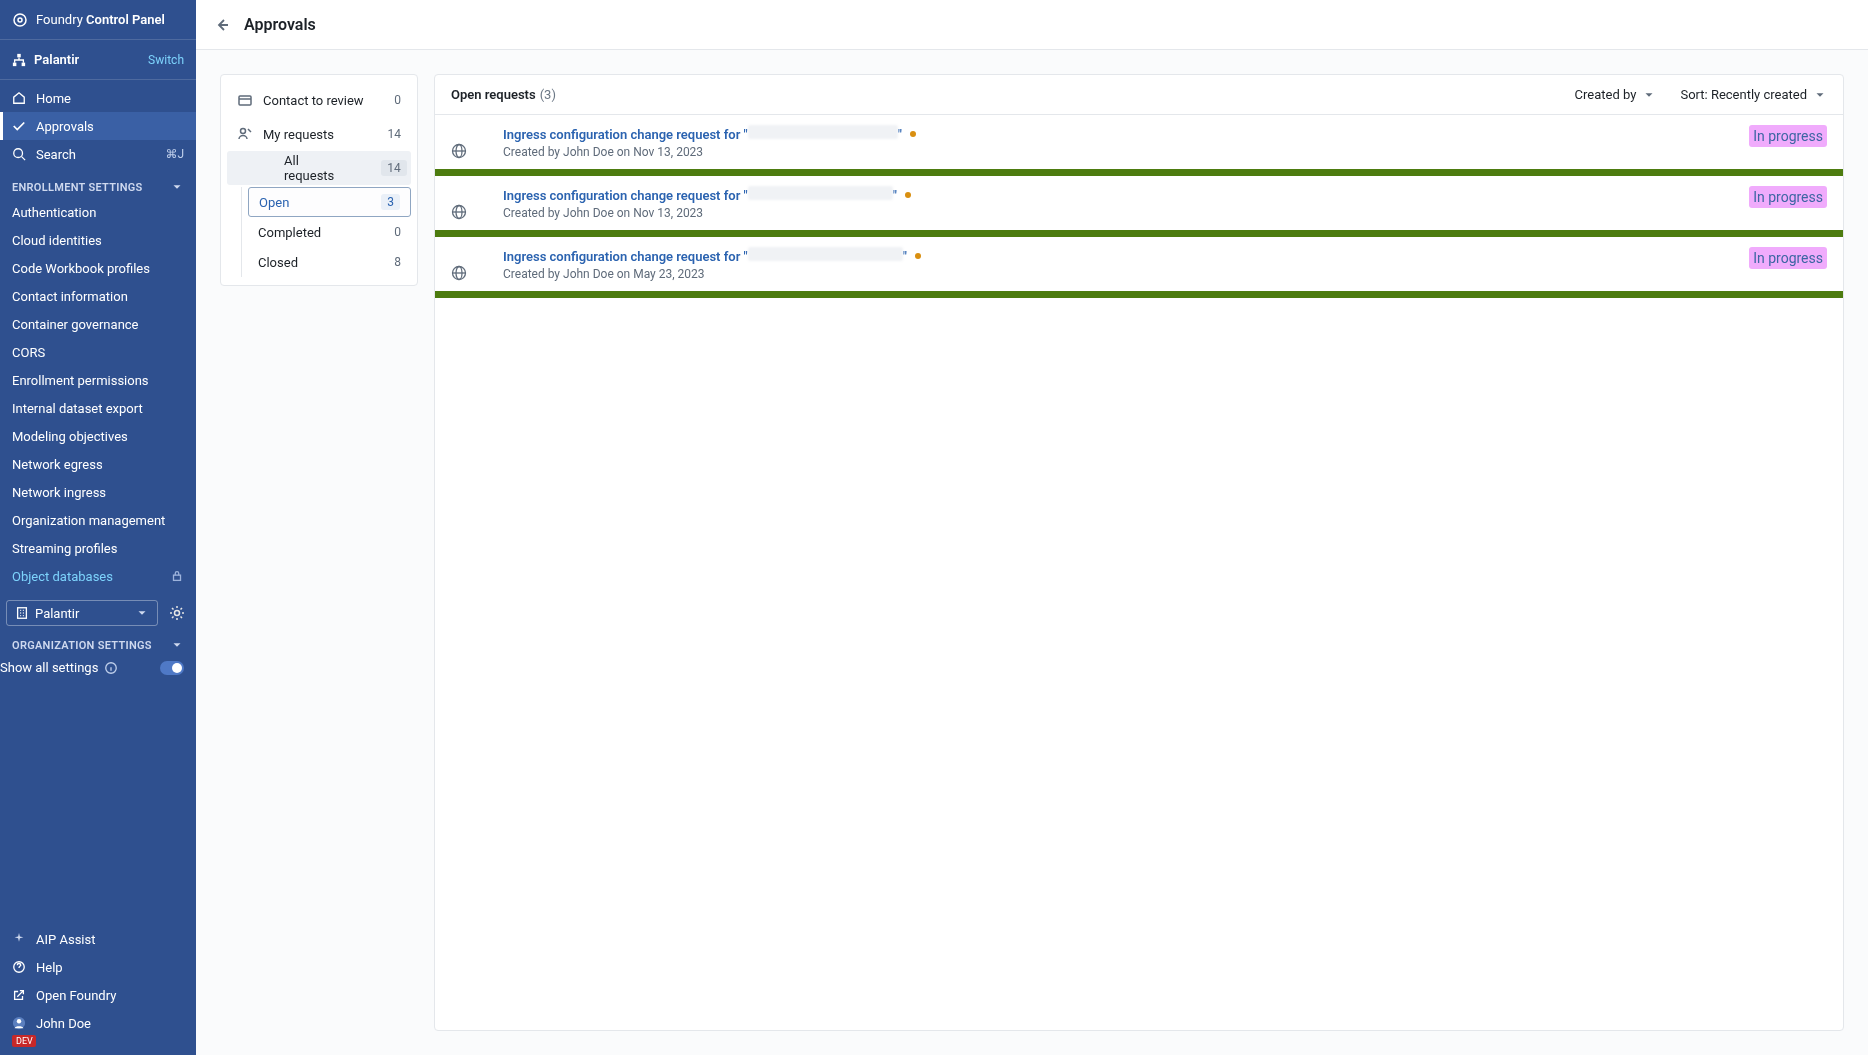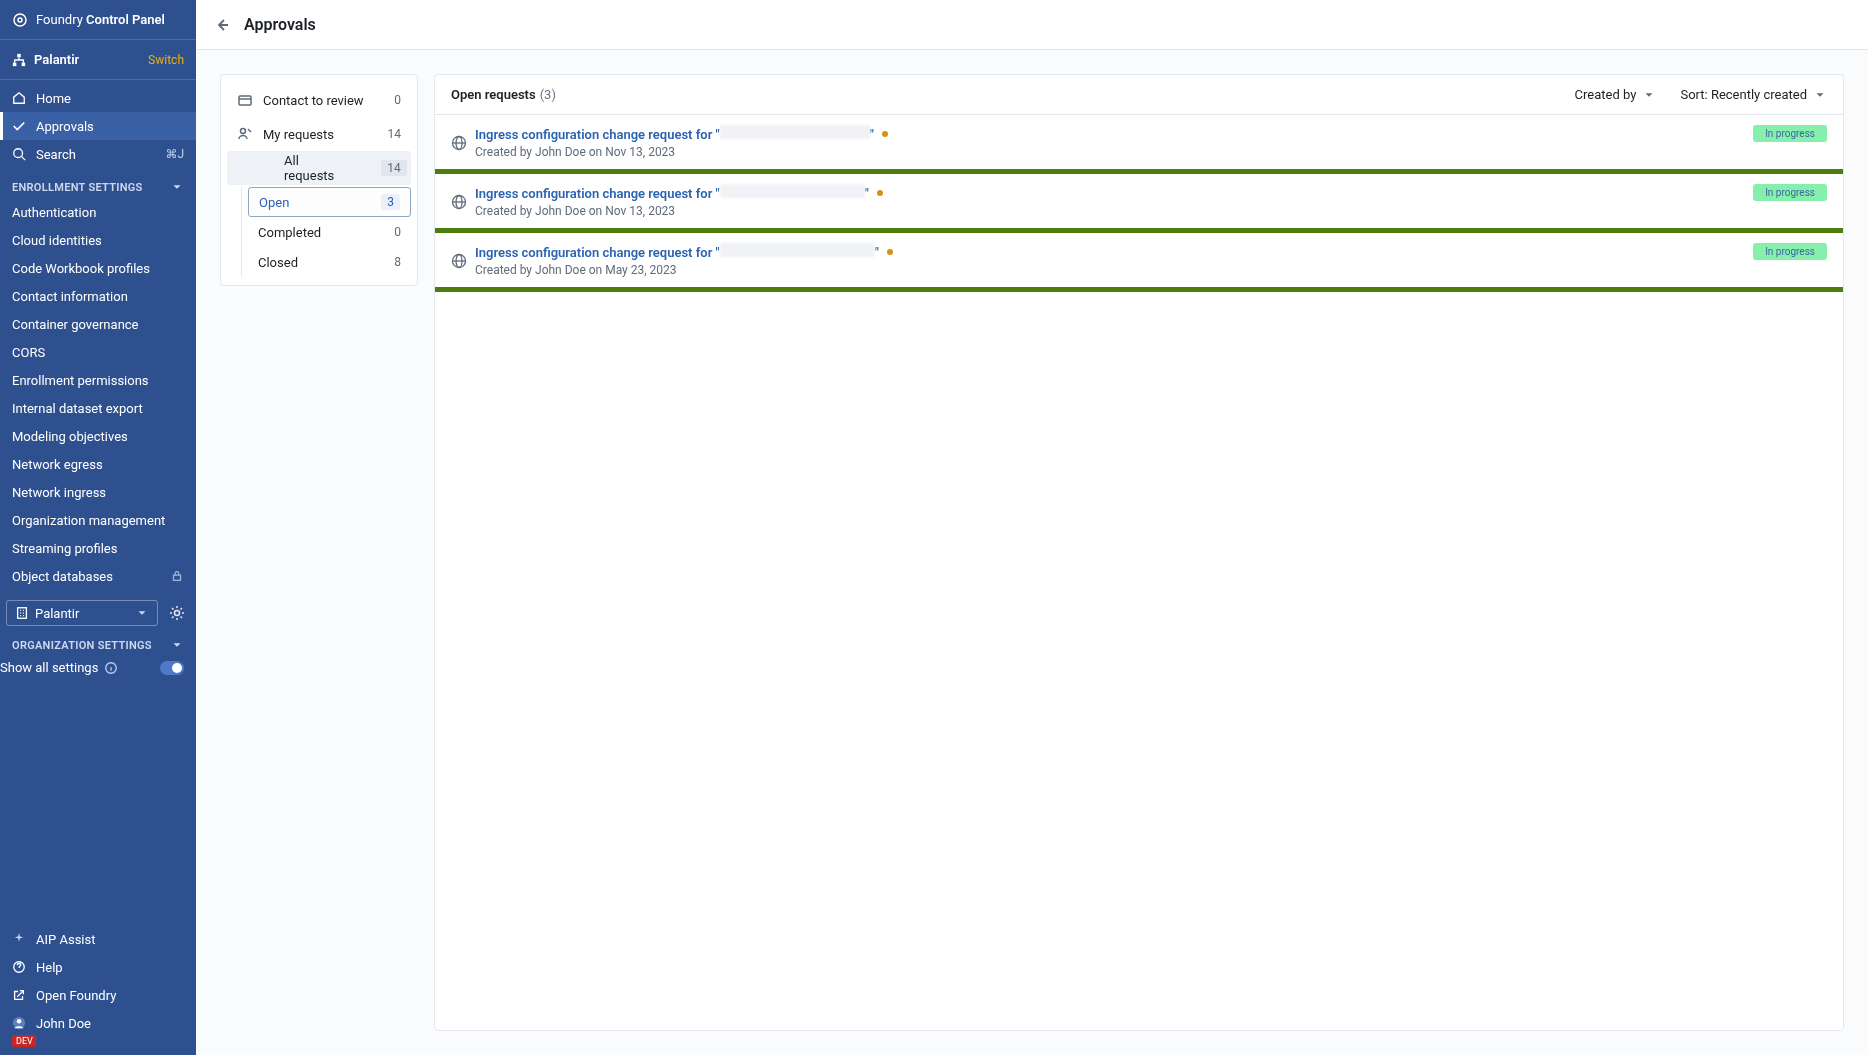--- a/index.html
+++ b/index.html
@@ -36,37 +36,37 @@
 
     .org-row {
       height: 40px;
       display: flex;
       align-items: center;
       justify-content: space-between;
       padding: 0 12px;
       border-bottom: 1px solid rgba(255,255,255,0.15);
     }
     .org-row .org-left { display: flex; align-items: center; gap: 8px; }
-    .org-row .switch-link { color: #eab308; font-size: 12px; cursor: pointer; }
+    .org-row .switch-link { color: #7dd3fc; font-size: 12px; cursor: pointer; }
 
     .nav-section { padding: 4px 0; }
     .nav-item {
       display: flex;
       align-items: center;
       gap: 10px;
       height: 28px;
       padding: 0 12px;
       cursor: pointer;
       position: relative;
     }
     .nav-item.active { background: #3a60a5; }
     .nav-item.active::before { content:""; position:absolute; left:0; top:0; bottom:0; width:3px; background:#fff; }
     .nav-item .kbd { margin-left:auto; color:#bfcfeb; font-size:12px;}
     .nav-item .lock-right { margin-left:auto; color:#9db3dc; }
-    .nav-item.dim { color:#ffffff; }
+    .nav-item.dim { color:#7dd3fc; }
 
     .section-header {
       display:flex; align-items:center; justify-content:space-between;
       padding: 8px 12px 4px 12px;
       font-size:11px; letter-spacing:0.3px;
       color:#cfd9ef; text-transform:uppercase; font-weight:600;
       cursor:pointer;
     }
     .section-header .caret { color:#bfcfeb; }
 
@@ -140,34 +140,34 @@
     }
     .requests-header {
       display:flex; align-items:center; padding:12px 16px; border-bottom:1px solid #e4e7eb;
     }
     .requests-header .title { font-weight:600; }
     .requests-header .count-muted { color:#6b7785; margin-left:4px; }
     .header-actions { margin-left:auto; display:flex; gap:24px; align-items:center; }
     .dropdownish { display:flex; align-items:center; gap:6px; cursor:pointer; color:#1c2127; }
 
     .request-row {
-      padding:10px 16px; border-bottom:5px solid #4d7c0f; display:flex; align-items:center;
+      padding:10px 16px; border-bottom:7px solid #4d7c0f; display:flex; align-items:flex-end;gap:28px;
     }
     .request-main { display:flex; flex-direction:column; gap:3px; }
     .request-title-line { display:flex; align-items:center; gap:8px; }
     .req-link { color:#2b63b0; font-weight:600; cursor:pointer; }
     .redact {
       display:inline-block; height:14px; border-radius:2px;
       background:#f0f2f5; filter:blur(1px);
     }
     .dot-amber { width:6px;height:6px;border-radius:50%;background:#d98f10; display:inline-block;}
     .created-text { font-size:12px; color:#5f6b7a; }
     .status-chip {
-      margin-left:auto; background:#86efac; color:#3d66a3; font-size:10px;
-      padding:3px 12px; border-radius:3px; align-self:flex-start;
+      margin-left:auto; background:#f0abfc; color:#3d66a3; font-size:14px;
+      padding:3px 4px; border-radius:3px; align-self:flex-start;
     }
 
     
     .ic14 { width:14px; height:14px; }
     .ic16 { width:16px; height:16px; }
   </style>
 </head>
 <body>
 
 <aside class="sidebar">

